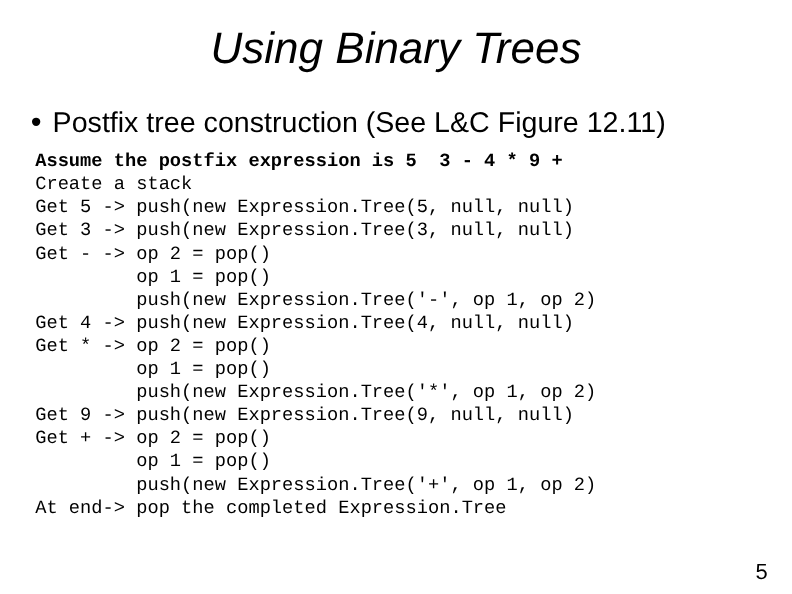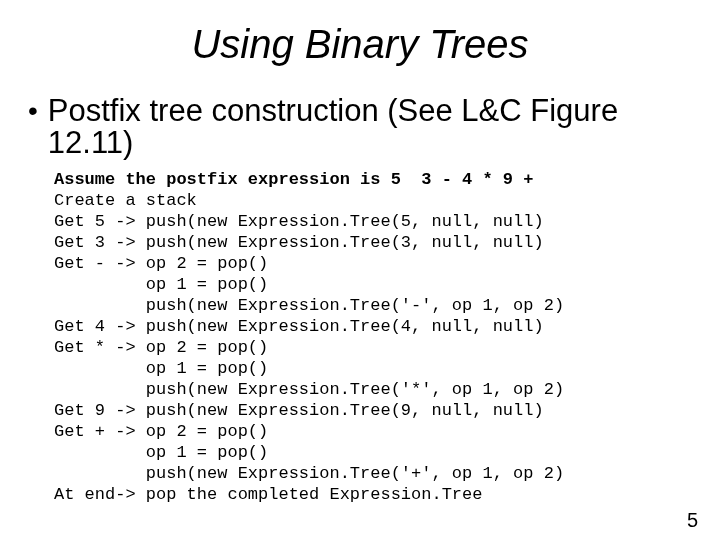--- a/index.html
+++ b/index.html
@@ -32,29 +32,29 @@
     padding-left: 28px;
     padding-right: 20px;
   }
   .bullet-dot {
     font-size: 28px;
     line-height: 28px;
     margin-right: 10px;
     margin-top: 2px;
   }
   .bullet-text {
-    font-size: 31px;
+    font-size: 26px;
     line-height: 32px;
   }
   .code {
     font-family: "Courier New", Courier, monospace;
     font-size: 17px;
     line-height: 21px;
     white-space: pre;
-    padding-left: 54px;
+    padding-left: 32px;
     margin-top: 10px;
   }
   .code .bold {
     font-weight: bold;
   }
   .pagenum {
     position: absolute;
     right: 22px;
     bottom: 30px;
     font-size: 20px;

